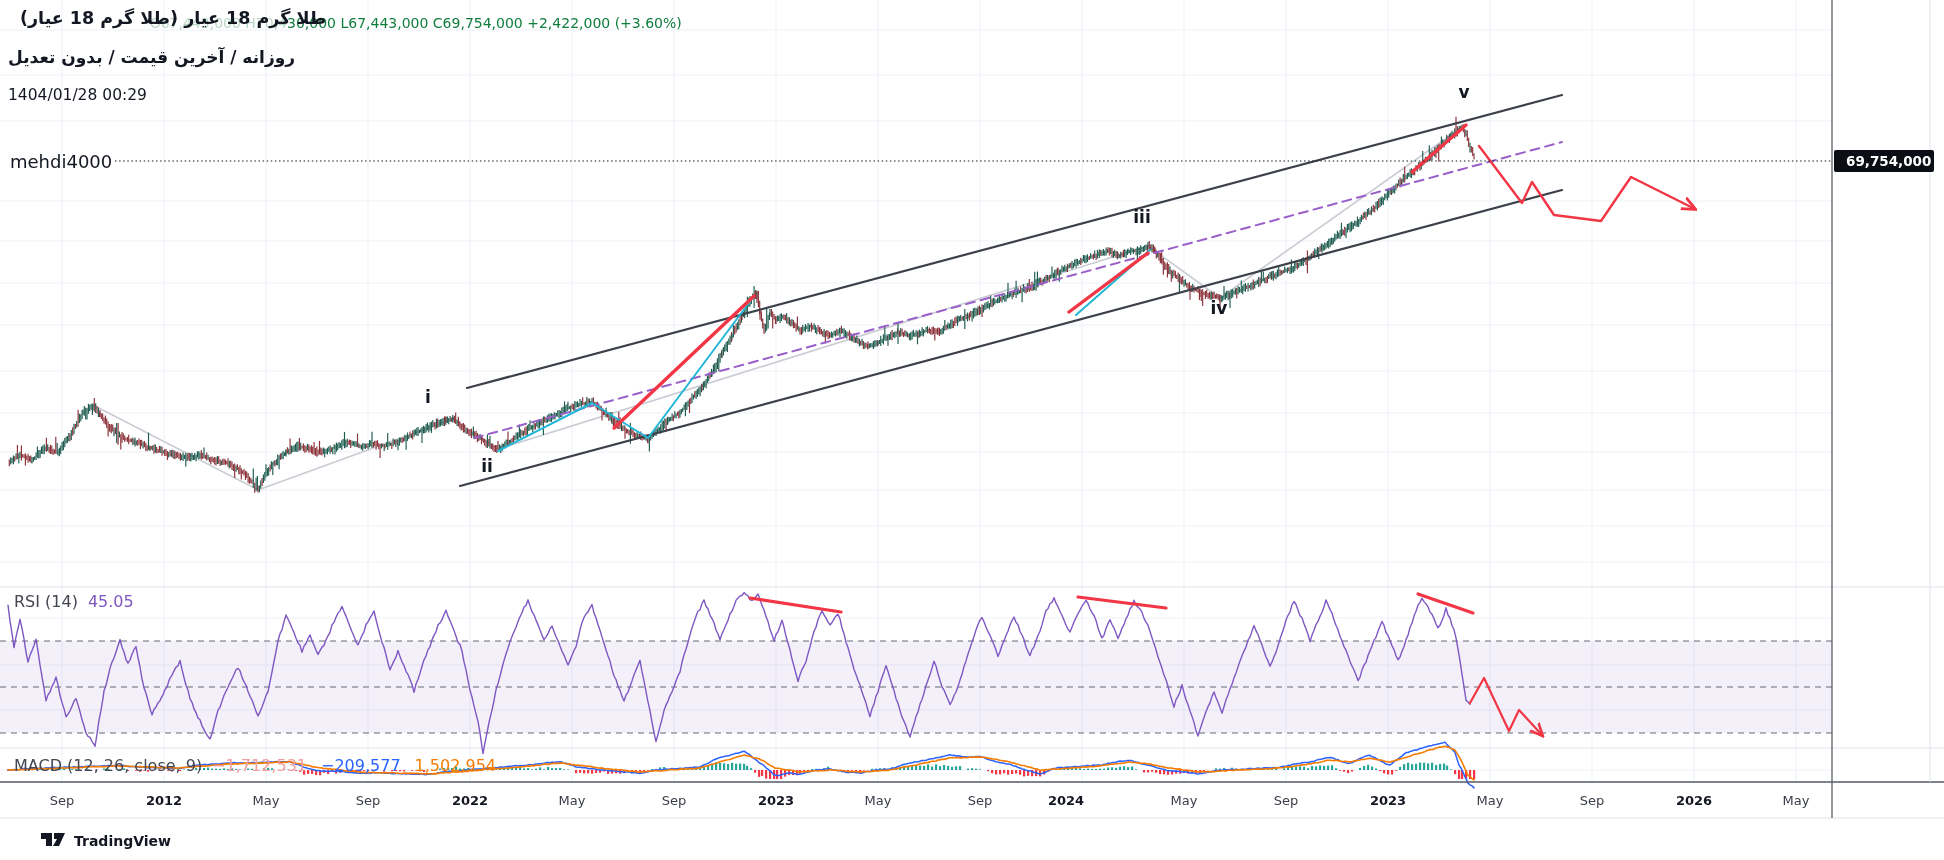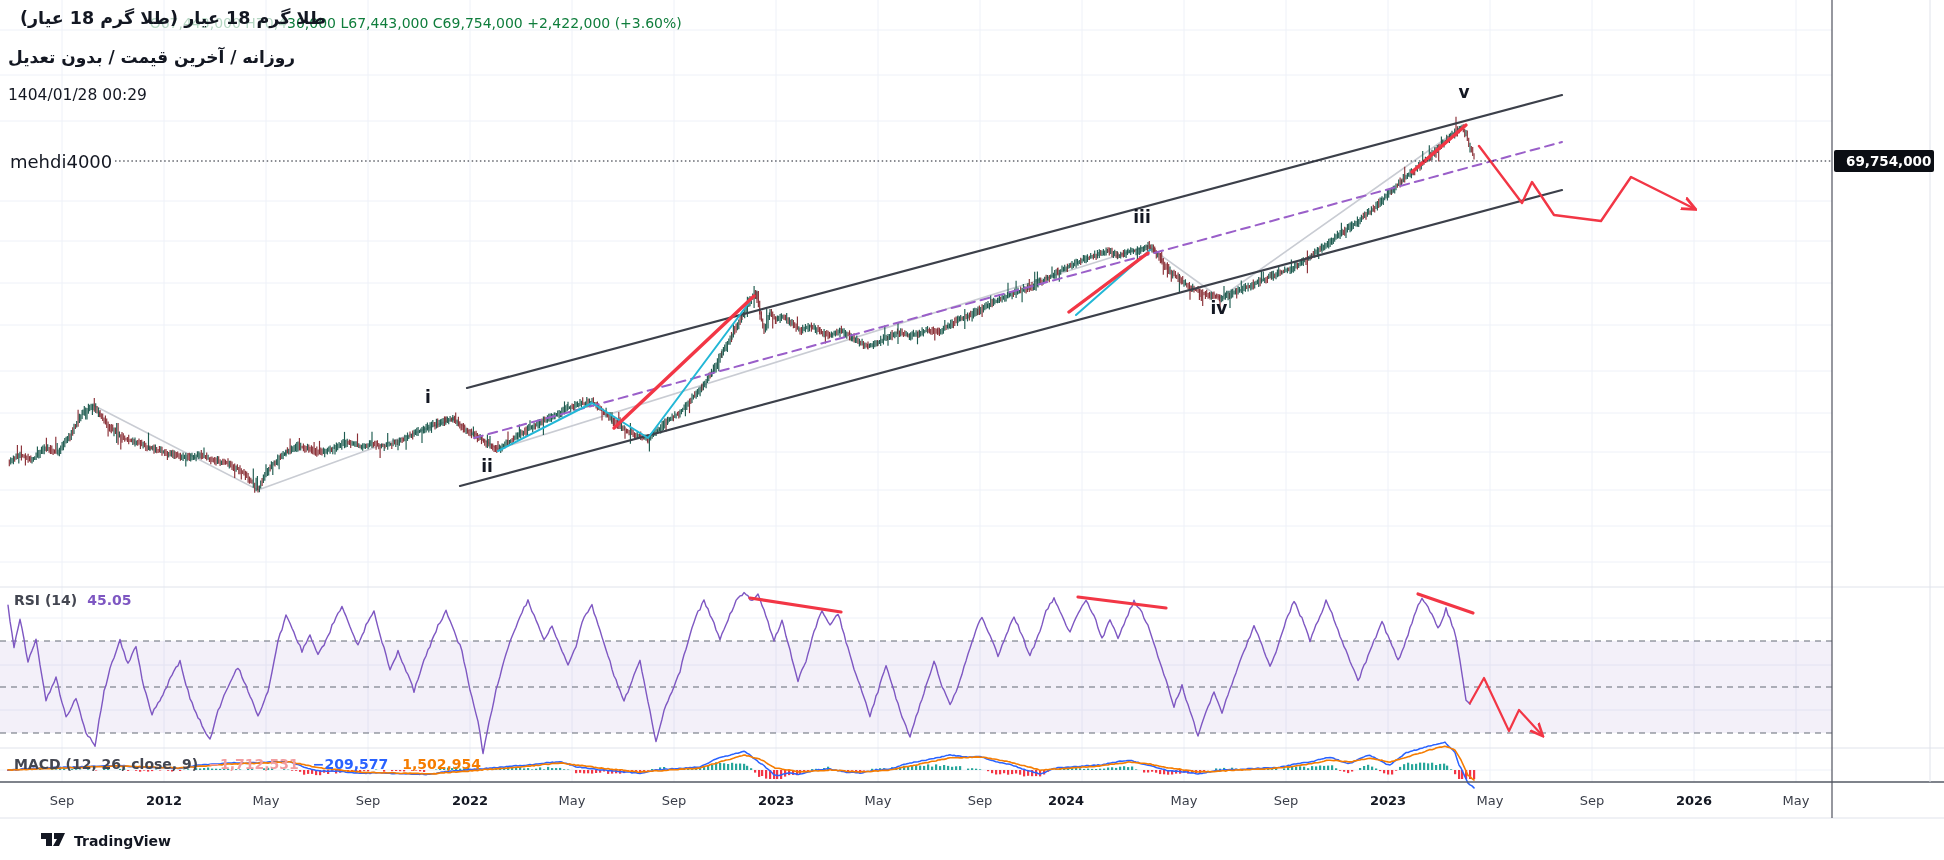--- a/index.html
+++ b/index.html
@@ -13,21 +13,21 @@
   .subtitle{font-size:17px;font-weight:bold;color:#131722;}
   .dtrow{font-size:15.5px;font-weight:400;color:#131722;}
   .wmark{font-size:18px;color:#131722;}
   .wave{font-size:17px;font-weight:bold;color:#131722;transform:translate(-50%,-50%);z-index:3;}
   .ttick{position:absolute;top:0;font-size:13px;color:#3a3e49;transform:translateX(-50%);line-height:34px;}
   .ttick.bold{font-weight:bold;color:#131722;}
   #price-axis{position:absolute;left:1832px;top:0;width:112px;height:783px;z-index:1;}
   #time-axis{position:absolute;left:0;top:784px;width:1832px;height:34px;z-index:2;}
   #badge{position:absolute;left:1834px;top:150px;width:100px;height:22px;background:#0b0e14;color:#fff;
          font-size:13.5px;font-weight:600;line-height:22px;padding-left:12px;box-sizing:border-box;z-index:4;border-radius:2px;}
-  .panerow{font-size:14px;z-index:3;font-weight:bold;}
+  .panerow{font-size:16px;z-index:3;}
   .panerow .lbl{color:#434651;margin-right:10px;}
   .rsi-val{color:#7e57c2;}
   .m-hist{color:#f29da0;margin-right:14px;}
   .m-macd{color:#2962ff;margin-right:14px;}
   .m-sig{color:#f57c00;}
   #footer{position:absolute;left:40px;top:830px;display:flex;align-items:center;gap:8px;z-index:2;}
   #footer .brand{font-size:14px;font-weight:600;color:#131722;}
 </style>
 </head>
 <body>

